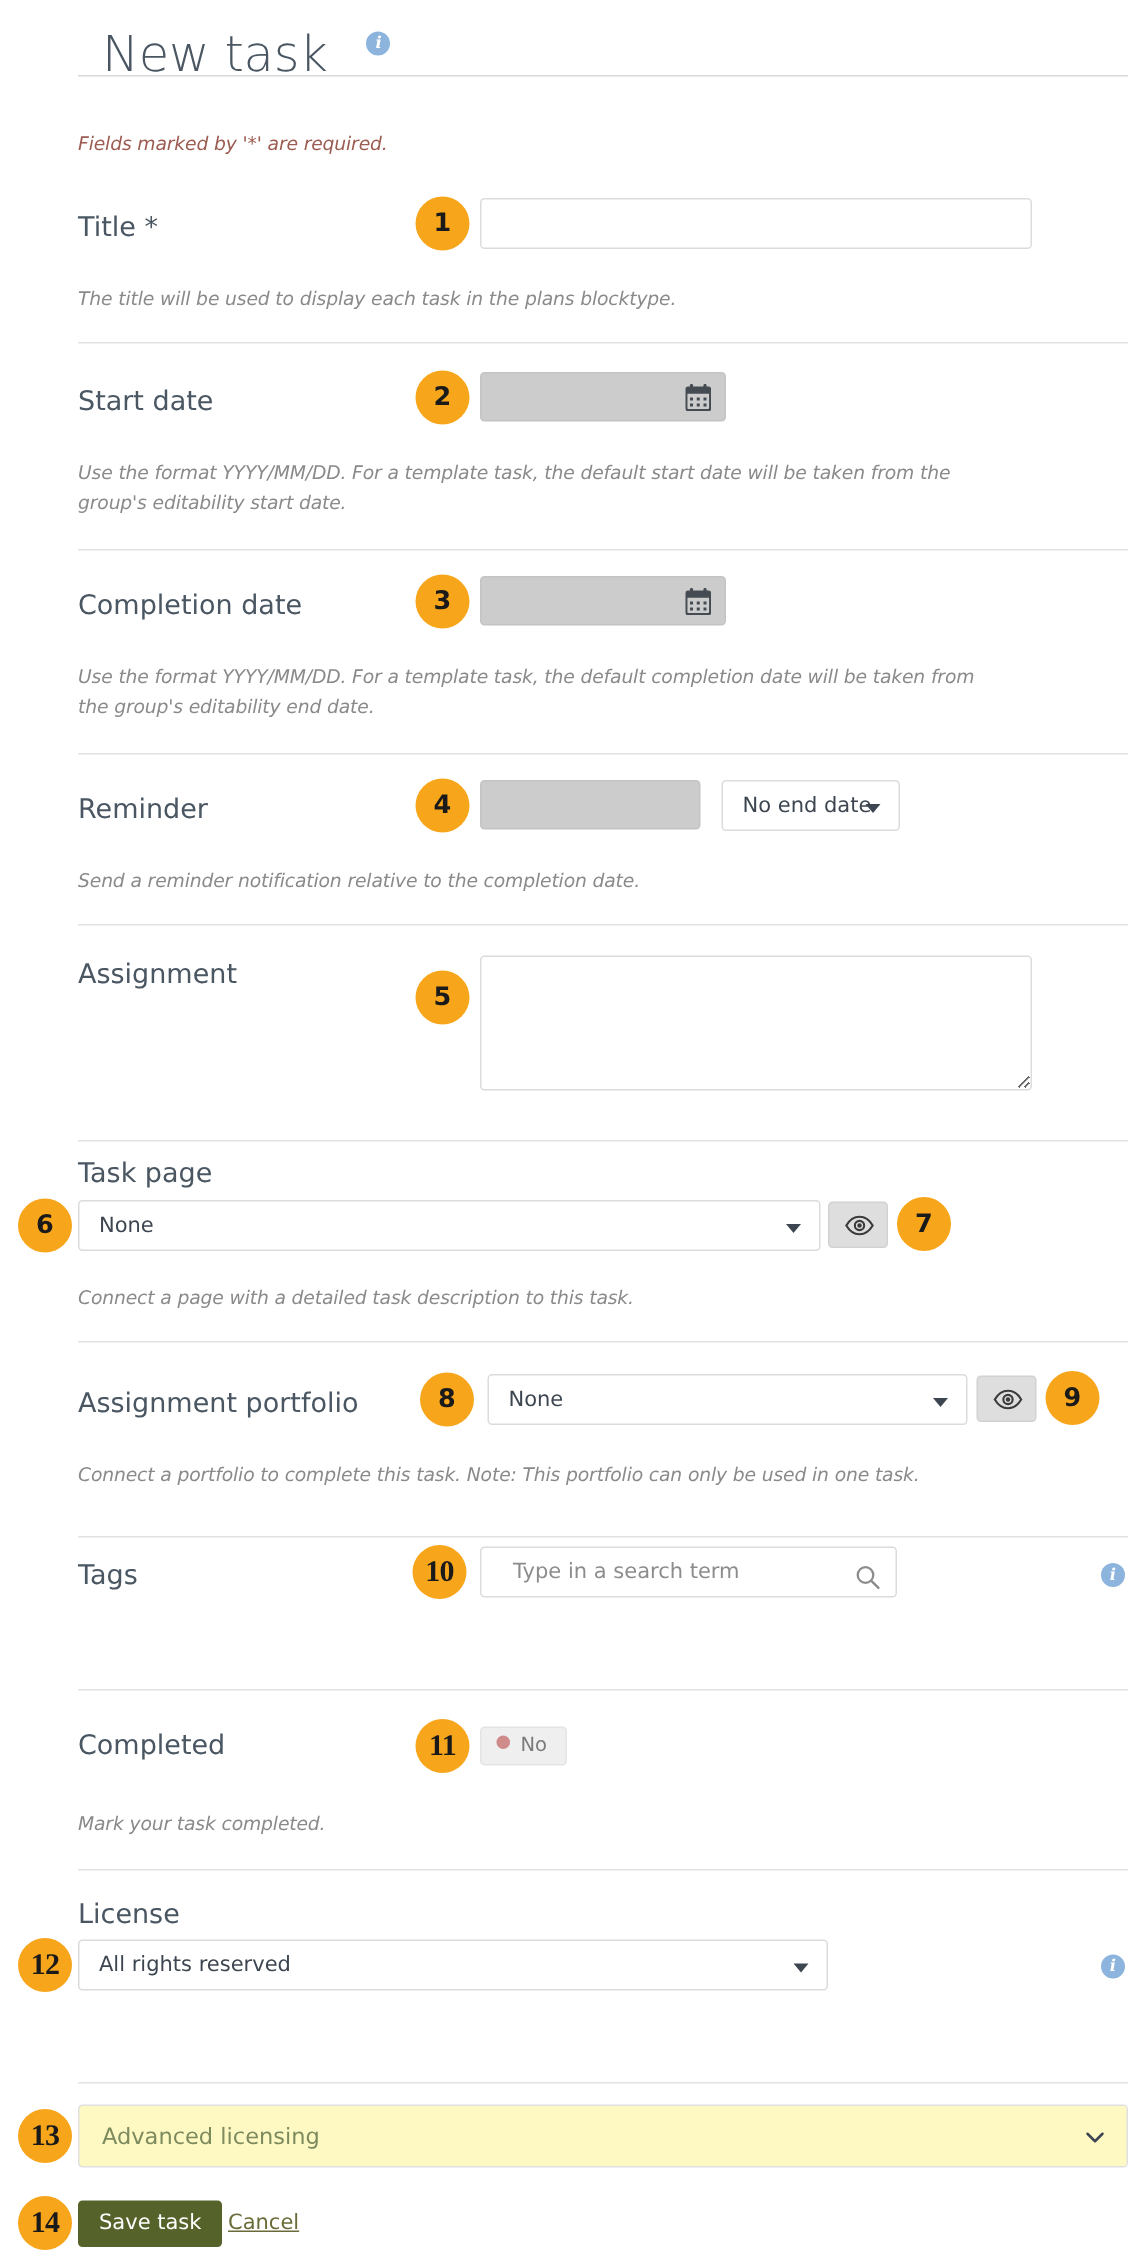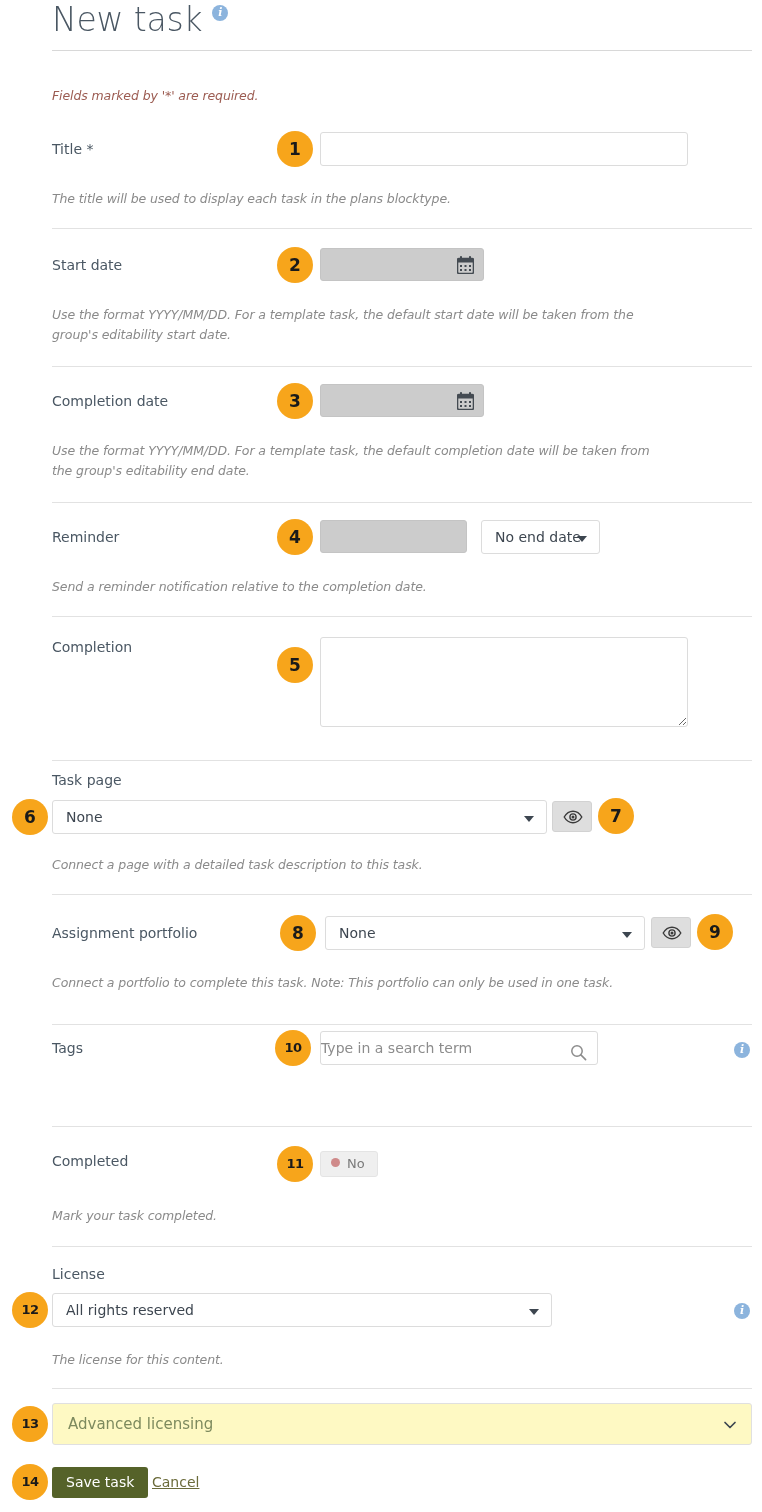--- a/index.html
+++ b/index.html
@@ -19,21 +19,21 @@
   .page-header {
     position: absolute;
     left: 52px; top: 0px; width: 700px;
   }
   .page-title {
     display: inline-block;
     font-size: 33px;
     font-weight: 300;
     color: #4a5763;
     letter-spacing: -0.2px;
-    margin: 0;
+    margin: 16px;
     line-height: 40px;
     vertical-align: middle;
   }
   .info-circle {
     display: inline-block;
     width: 16px; height: 16px;
     border-radius: 50%;
     background: #8cb4dd;
     color: #ffffff;
     font-size: 11px;
@@ -62,21 +62,21 @@
   .required-note {
     position: absolute;
     left: 52px; top: 88px;
     font-size: 12.5px;
     font-style: italic;
     color: #9c5c52;
     letter-spacing: -0.1px;
   }
   .fld-label {
     position: absolute;
-    font-size: 14px;
+    font-size: 18px;
     color: #4a5763;
     white-space: nowrap;
   }
   .fld-help {
     position: absolute;
     font-size: 12.5px;
     font-style: italic;
     color: #8a8a8a;
     line-height: 20px;
     letter-spacing: -0.1px;
@@ -140,21 +140,21 @@
 
   .search-input {
     position: absolute;
     background: #ffffff;
     border: 1px solid #dcdcdc;
     border-radius: 3px;
     height: 34px;
     font-size: 14px;
     color: #8c8c8c;
     line-height: 32px;
-    padding-left: 0;
+    padding-left: 21px;
   }
   .search-glass {
     position: absolute;
     right: 10px; top: 8px;
     width: 17px; height: 17px;
   }
 
   .textarea-box {
     position: absolute;
     background: #ffffff;
@@ -230,21 +230,21 @@
     border-radius: 50%;
     background: #f7a51b;
     color: #1a1a1a;
     font-size: 17px;
     font-weight: bold;
     text-align: center;
     line-height: 36px;
     z-index: 30;
     font-family: "DejaVu Sans", "Liberation Sans", sans-serif;
   }
-  .badge.wide { font-size: 13px; letter-spacing: -0.5px; }
+  .badge.wide { font-size: 20px; letter-spacing: -0.5px; font-family: Liberation Serif, serif; }
 </style>
 </head>
 <body>
 
 <div class="page">
 
   <div class="page-header">
     <h1 class="page-title">New task</h1><span class="info-circle">i</span>
   </div>
   <div class="title-rule"></div>
@@ -306,21 +306,21 @@
   <div class="fld-label" style="left:52px; top:529px;">Reminder</div>
   <div class="badge" style="left:277px; top:519px;">4</div>
   <div class="disabled-input" style="left:320px; top:520px; width:147px;"></div>
   <div class="select-box" style="left:481px; top:520px; width:119px;">
     <span>No end date</span>
     <span class="caret"></span>
   </div>
   <div class="fld-help" style="left:52px; top:577px; width:620px;">Send a reminder notification relative to the completion date.</div>
   <div class="rule" style="top:616px;"></div>
 
-  <div class="fld-label" style="left:52px; top:639px;">Completion</div>
+  <div class="fld-label" style="left:52px; top:639px;">Assignment</div>
   <div class="badge" style="left:277px; top:647px;">5</div>
   <textarea class="textarea-box" style="left: 320px; top: 637px; width: 368px; height: 90px;"></textarea>
   <div class="rule" style="top:760px;"></div>
 
   <div class="fld-label" style="left:52px; top:772px;">Task page</div>
   <div class="badge" style="left:12px; top:799px;">6</div>
   <div class="select-box" style="left:52px; top:800px; width:495px;">
     <span>None</span>
     <span class="caret"></span>
   </div>
@@ -374,21 +374,20 @@
   <div class="fld-help" style="left:52px; top:1206px; width:620px;">Mark your task completed.</div>
   <div class="rule" style="top:1246px;"></div>
 
   <div class="fld-label" style="left:52px; top:1266px;">License</div>
   <div class="badge wide" style="left:12px; top:1292px;">12</div>
   <div class="select-box" style="left:52px; top:1293px; width:500px;">
     <span>All rights reserved</span>
     <span class="caret"></span>
   </div>
   <span class="info-circle right" style="position:absolute; left:734px; top:1303px;">i</span>
-  <div class="fld-help" style="left:52px; top:1350px; width:620px;">The license for this content.</div>
   <div class="rule" style="top:1388px;"></div>
 
   <div class="badge wide" style="left:12px; top:1406px;">13</div>
   <div class="advanced-panel" style="left:52px; top:1403px; width:700px;">
     <span class="advanced-label">Advanced licensing</span>
     <span class="chev-down">
       <svg width="14" height="14" viewBox="0 0 14 14">
           <polyline points="2,4.5 7,9.5 12,4.5" fill="none" stroke="#3d4650" stroke-width="1.7" stroke-linecap="round" stroke-linejoin="round"></polyline>
         </svg>
     </span>

